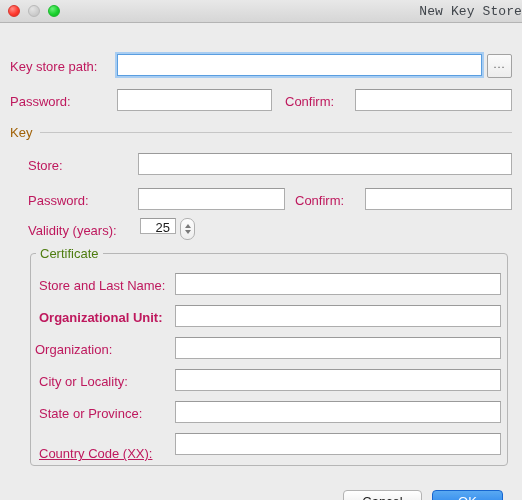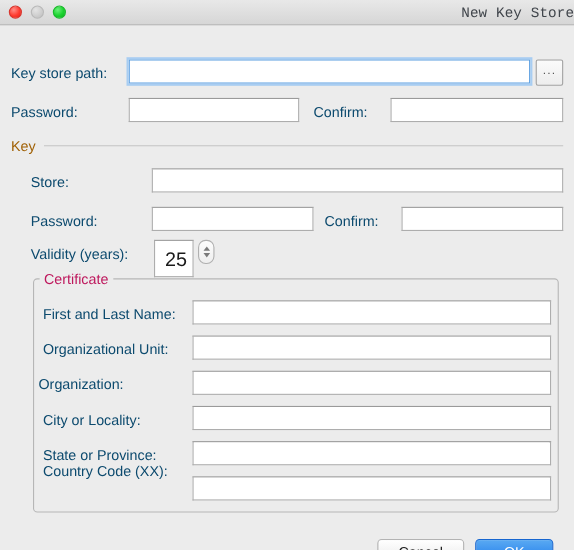--- a/index.html
+++ b/index.html
@@ -70,21 +70,21 @@
   }
 
   
   .content {
     position: relative;
     height: 478px;
   }
 
   .label {
     font-size: 13px;
-    color: #0c4a6e;
+    color: #be185d;
     position: absolute;
     white-space: nowrap;
     line-height: 16px;
   }
 
   .field {
     position: absolute;
     background: #ffffff;
     border: 1px solid #adadad;
     border-top-color: #9a9a9a;
@@ -134,36 +134,36 @@
   .fieldset {
     position: absolute;
     border: 1px solid #b6b6b6;
     border-radius: 4px;
     box-sizing: border-box;
     background: transparent;
   }
   .fieldset-legend {
     position: absolute;
     font-size: 13px;
-    color: #be185d;
+    color: #4d7c0f;
     background: #ececec;
     padding: 0 4px;
     white-space: nowrap;
   }
 
   
   .spin-field {
     position: absolute;
     background: #ffffff;
     border: 1px solid #adadad;
     border-top-color: #9a9a9a;
     box-sizing: border-box;
-    height: 34px;
+    height: 16px;
     text-align: right;
-    font-size: 18px;
+    font-size: 13px;
     color: #1a1a1a;
     padding: 3px 5px 0 0;
   }
   .stepper {
     position: absolute;
     width: 15px;
     height: 22px;
     box-sizing: border-box;
     border: 1px solid #b0b0b0;
     border-radius: 7px;
@@ -251,35 +251,35 @@
     <div class="label" style="left:28px; top:200px;text-align:right;">Validity (years):</div>
     <input class="spin-field" type="text" style="left: 140px; top: 195px; width: 36px;" value="25">
     <div class="stepper" style="left:180px; top:195px;">
       <span class="arrow up"></span>
       <span class="arrow down"></span>
     </div>
 
     <div class="fieldset" style="left:30px; top:230px; width:478px; height:213px;"></div>
     <div class="fieldset-legend" style="left:36px; top:223px;">Certificate</div>
 
-    <div class="label" style="left:39px; top:255px;">First and Last Name:</div>
+    <div class="label" style="left:39px; top:255px;">Store and Last Name:</div>
     <input class="field" type="text" style="left: 175px; top: 250px; width: 326px;" value="">
 
-    <div class="label" style="left:39px; top:287px;">Organizational Unit:</div>
+    <div class="label" style="left:39px; top:287px;font-weight:bold;">Organizational Unit:</div>
     <input class="field" type="text" style="left: 175px; top: 282px; width: 326px;" value="">
 
     <div class="label" style="left:35px; top:319px;">Organization:</div>
     <input class="field" type="text" style="left: 175px; top: 314px; width: 326px;" value="">
 
     <div class="label" style="left:39px; top:351px;">City or Locality:</div>
     <input class="field" type="text" style="left: 175px; top: 346px; width: 326px;" value="">
 
     <div class="label" style="left:39px; top:383px;text-align:right;">State or Province:</div>
     <input class="field" type="text" style="left: 175px; top: 378px; width: 326px;" value="">
 
-    <div class="label" style="left:39px; top:398px;">Country Code (XX):</div>
+    <div class="label" style="left:39px; top:423px;text-decoration:underline;">Country Code (XX):</div>
     <input class="field" type="text" style="left: 175px; top: 410px; width: 326px;" value="">
 
     <div class="btn cancel" style="left:343px; top:467px; width:79px;">Cancel</div>
     <div class="btn ok" style="left:432px; top:467px; width:71px;">OK</div>
 
   </div>
 </div>
 
 </body></html>

